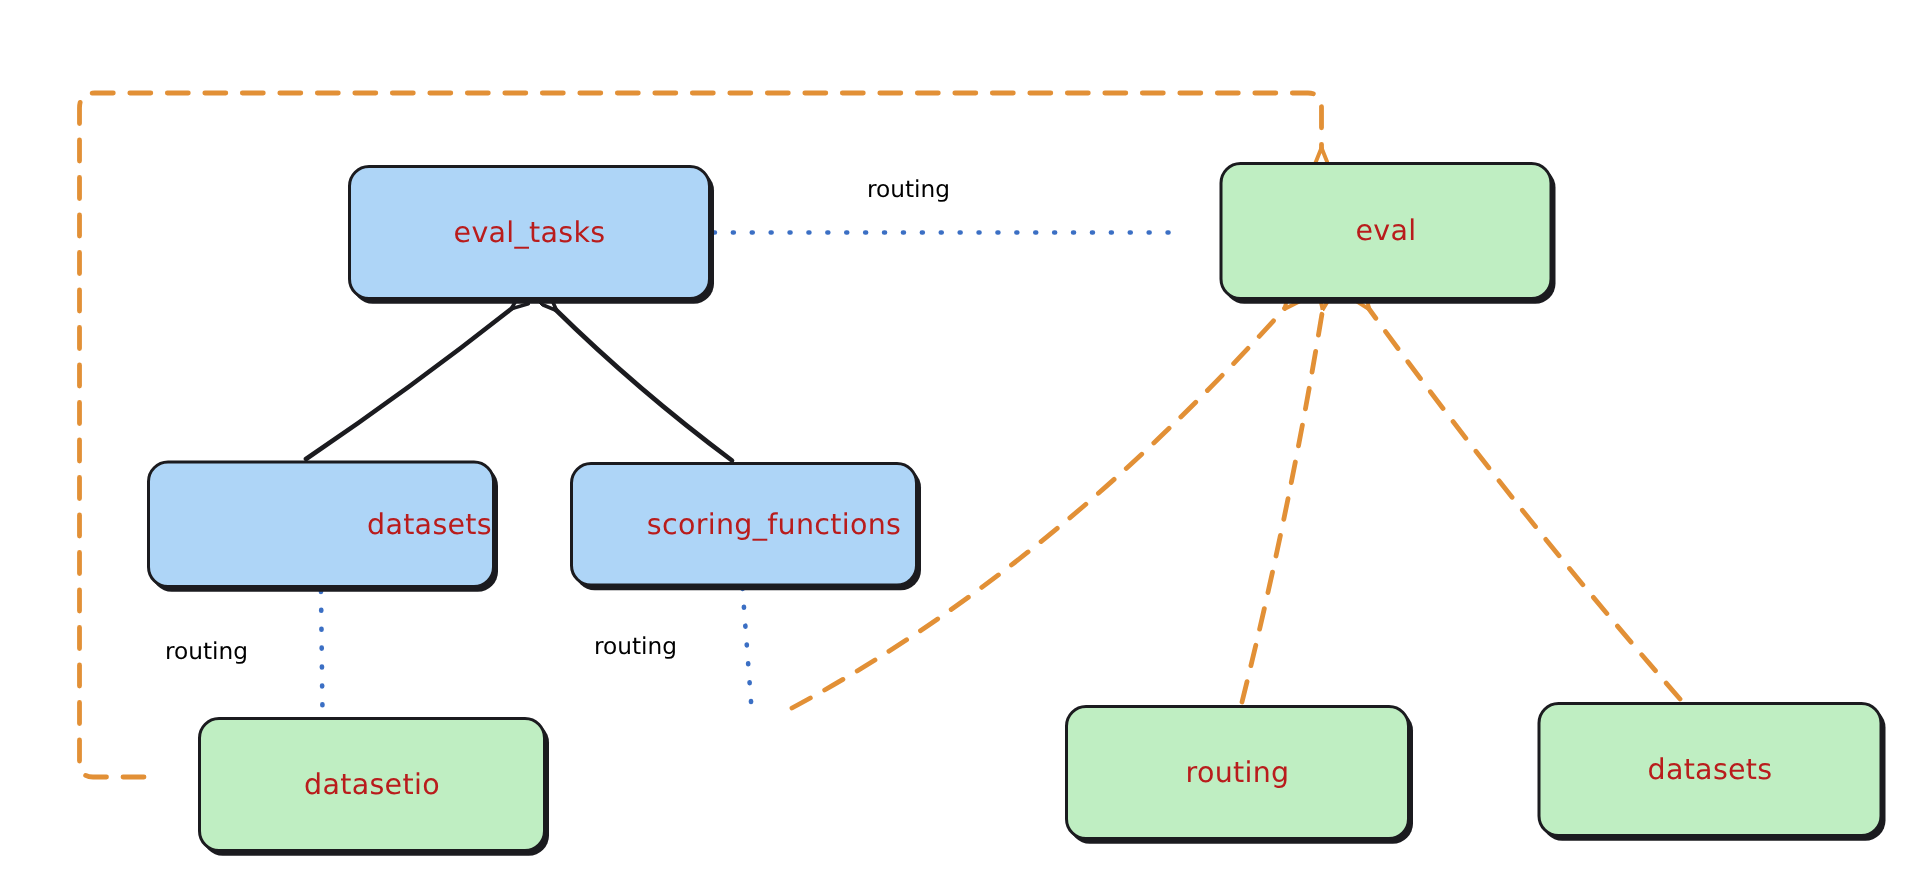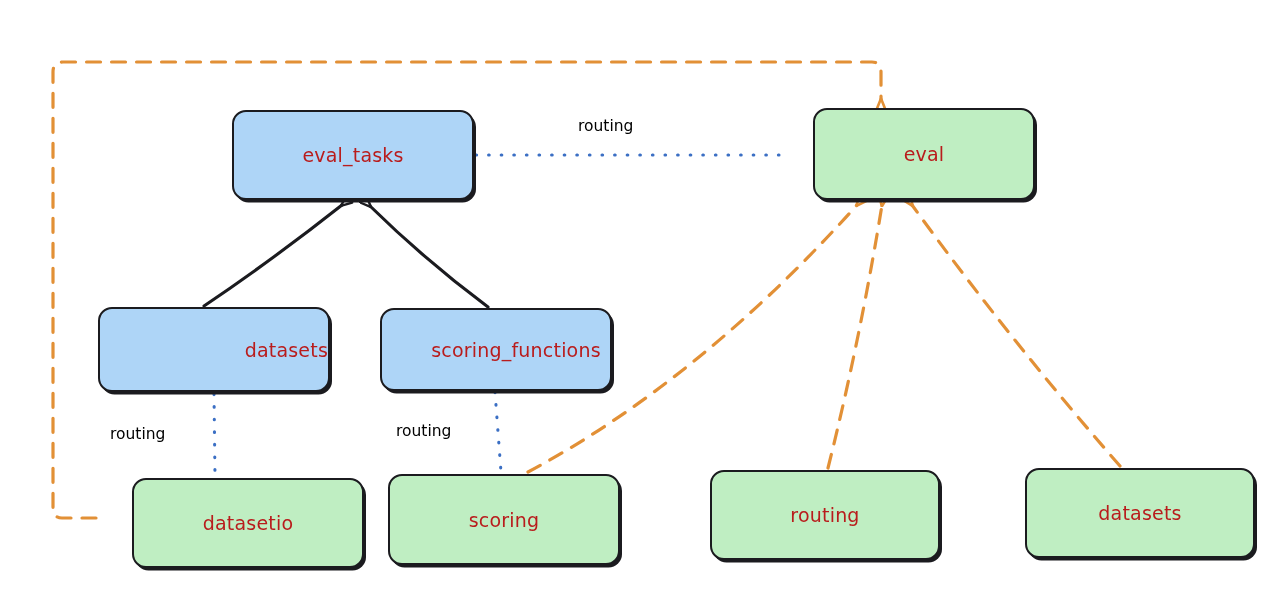--- a/index.html
+++ b/index.html
@@ -97,23 +97,20 @@
   </div>
 
   <div class="node blue" style="left:380px; top:308px; width:232px; height:83px;padding-left:40px;">
     <span class="node-label">scoring_functions</span>
   </div>
 
   <div class="node green" style="left:98px; top:478px; width:232px; height:90px;margin-left:34px;">
     <span class="node-label">datasetio</span>
   </div>
 
-  <div class="node green" style="left:388px; top:474px; width:232px; height:91px;">
-    <span class="node-label">scoring</span>
-  </div>
 
   <div class="node green" style="left:710px; top:470px; width:230px; height:90px;">
     <span class="node-label">routing</span>
   </div>
 
   <div class="node green" style="left:1025px; top:468px; width:230px; height:90px;">
     <span class="node-label">datasets</span>
   </div>
 
   <div class="edge-label" style="left:578px; top:117px;">routing</div>

